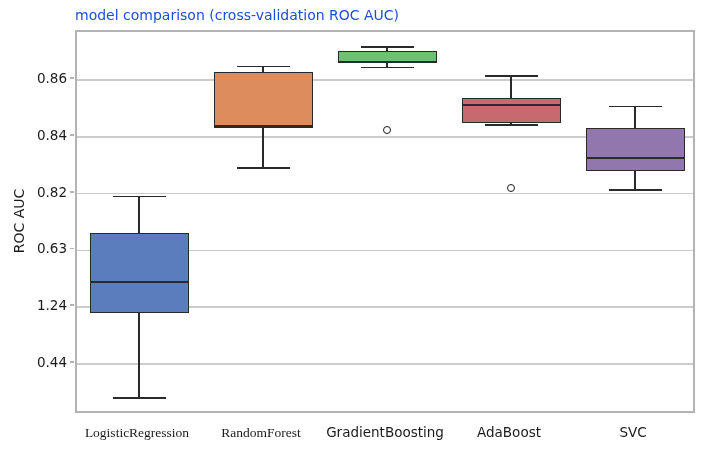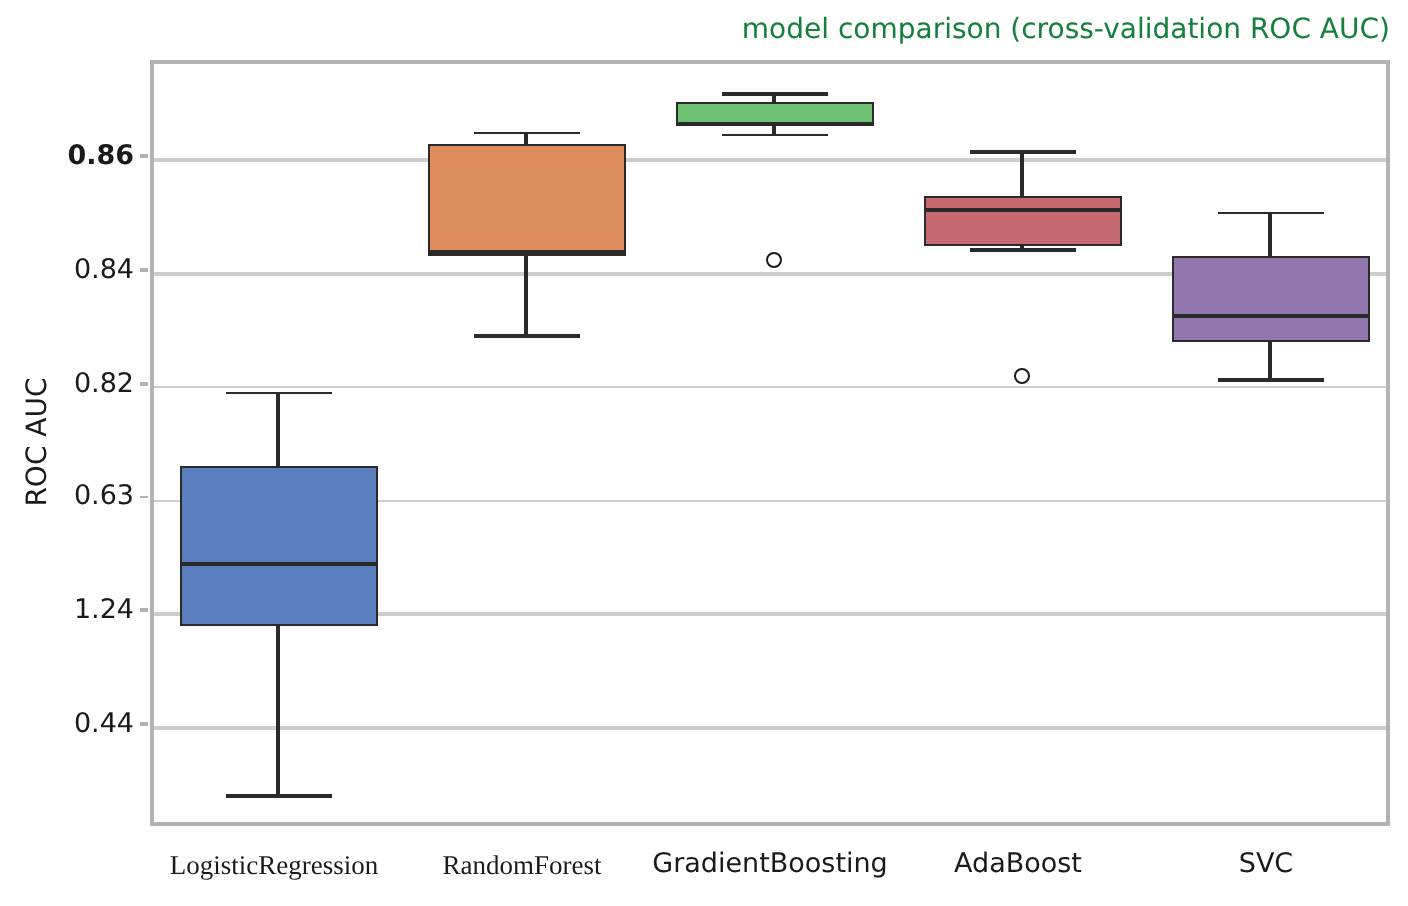--- a/index.html
+++ b/index.html
@@ -2,22 +2,22 @@
 <html><head>
 <meta charset="utf-8">
 <style>
   html,body{margin:0;padding:0;background:#ffffff;}
   .figure{
     position:relative;width:704px;height:453px;background:#ffffff;
     font-family:"DejaVu Sans","Liberation Sans",sans-serif;color:#1a1a1a;
     overflow:hidden;
   }
   .chart-title{
-    position:absolute;left:75px;top:7px;width:620px;text-align:right;
-    font-size:14px;color:#15803d;
+    position:absolute;left:75px;top:7px;width:620px;text-align:left;
+    font-size:14px;color:#1d4ed8;
   }
   .ylabel{
     position:absolute;left:-26px;top:213px;width:90px;text-align:center;
     font-size:14px;transform:rotate(-90deg);transform-origin:center;
   }
   .plot{
     position:absolute;left:75px;top:30px;width:620px;height:383px;
     background:#ffffff;border:2px solid #b3b3b3;box-sizing:border-box;
   }
   .gridline{position:absolute;left:0;width:100%;height:1.5px;background:#cccccc;}
@@ -88,21 +88,21 @@
       <div class="ytick-label" style="left: 25px; top: 352.933px;">0.44</div>
       <div class="ytick-mark" style="left: 70px; top: 361.133px;"></div>
       <div class="ytick-label" style="left: 25px; top: 296.193px;">1.24</div>
       <div class="ytick-mark" style="left: 70px; top: 304.393px;"></div>
       <div class="ytick-label" style="left: 25px; top: 239.452px;">0.63</div>
       <div class="ytick-mark" style="left: 70px; top: 247.652px;"></div>
       <div class="ytick-label" style="left: 25px; top: 182.711px;">0.82</div>
       <div class="ytick-mark" style="left: 70px; top: 190.911px;"></div>
       <div class="ytick-label" style="left: 25px; top: 125.97px;">0.84</div>
       <div class="ytick-mark" style="left: 70px; top: 134.17px;"></div>
-      <div class="ytick-label" style="left: 25px; top: 69.2296px; font-weight: bold;">0.86</div>
+      <div class="ytick-label" style="left: 25px; top: 69.2296px;">0.86</div>
       <div class="ytick-mark" style="left: 70px; top: 77.4296px;"></div>
       <div class="xtick-label" style="left: 57px; top: 424px; width: 160px; font-family: Liberation Serif, serif;">LogisticRegression</div>
       <div class="xtick-label" style="left: 181px; top: 424px; width: 160px; font-family: Liberation Serif, serif;">RandomForest</div>
       <div class="xtick-label" style="left: 305px; top: 424px; width: 160px;">GradientBoosting</div>
       <div class="xtick-label" style="left: 429px; top: 424px; width: 160px; text-align: center;">AdaBoost</div>
       <div class="xtick-label" style="left: 553px; top: 424px; width: 160px;">SVC</div>
     </div>
 </div>
 
 </body></html>

